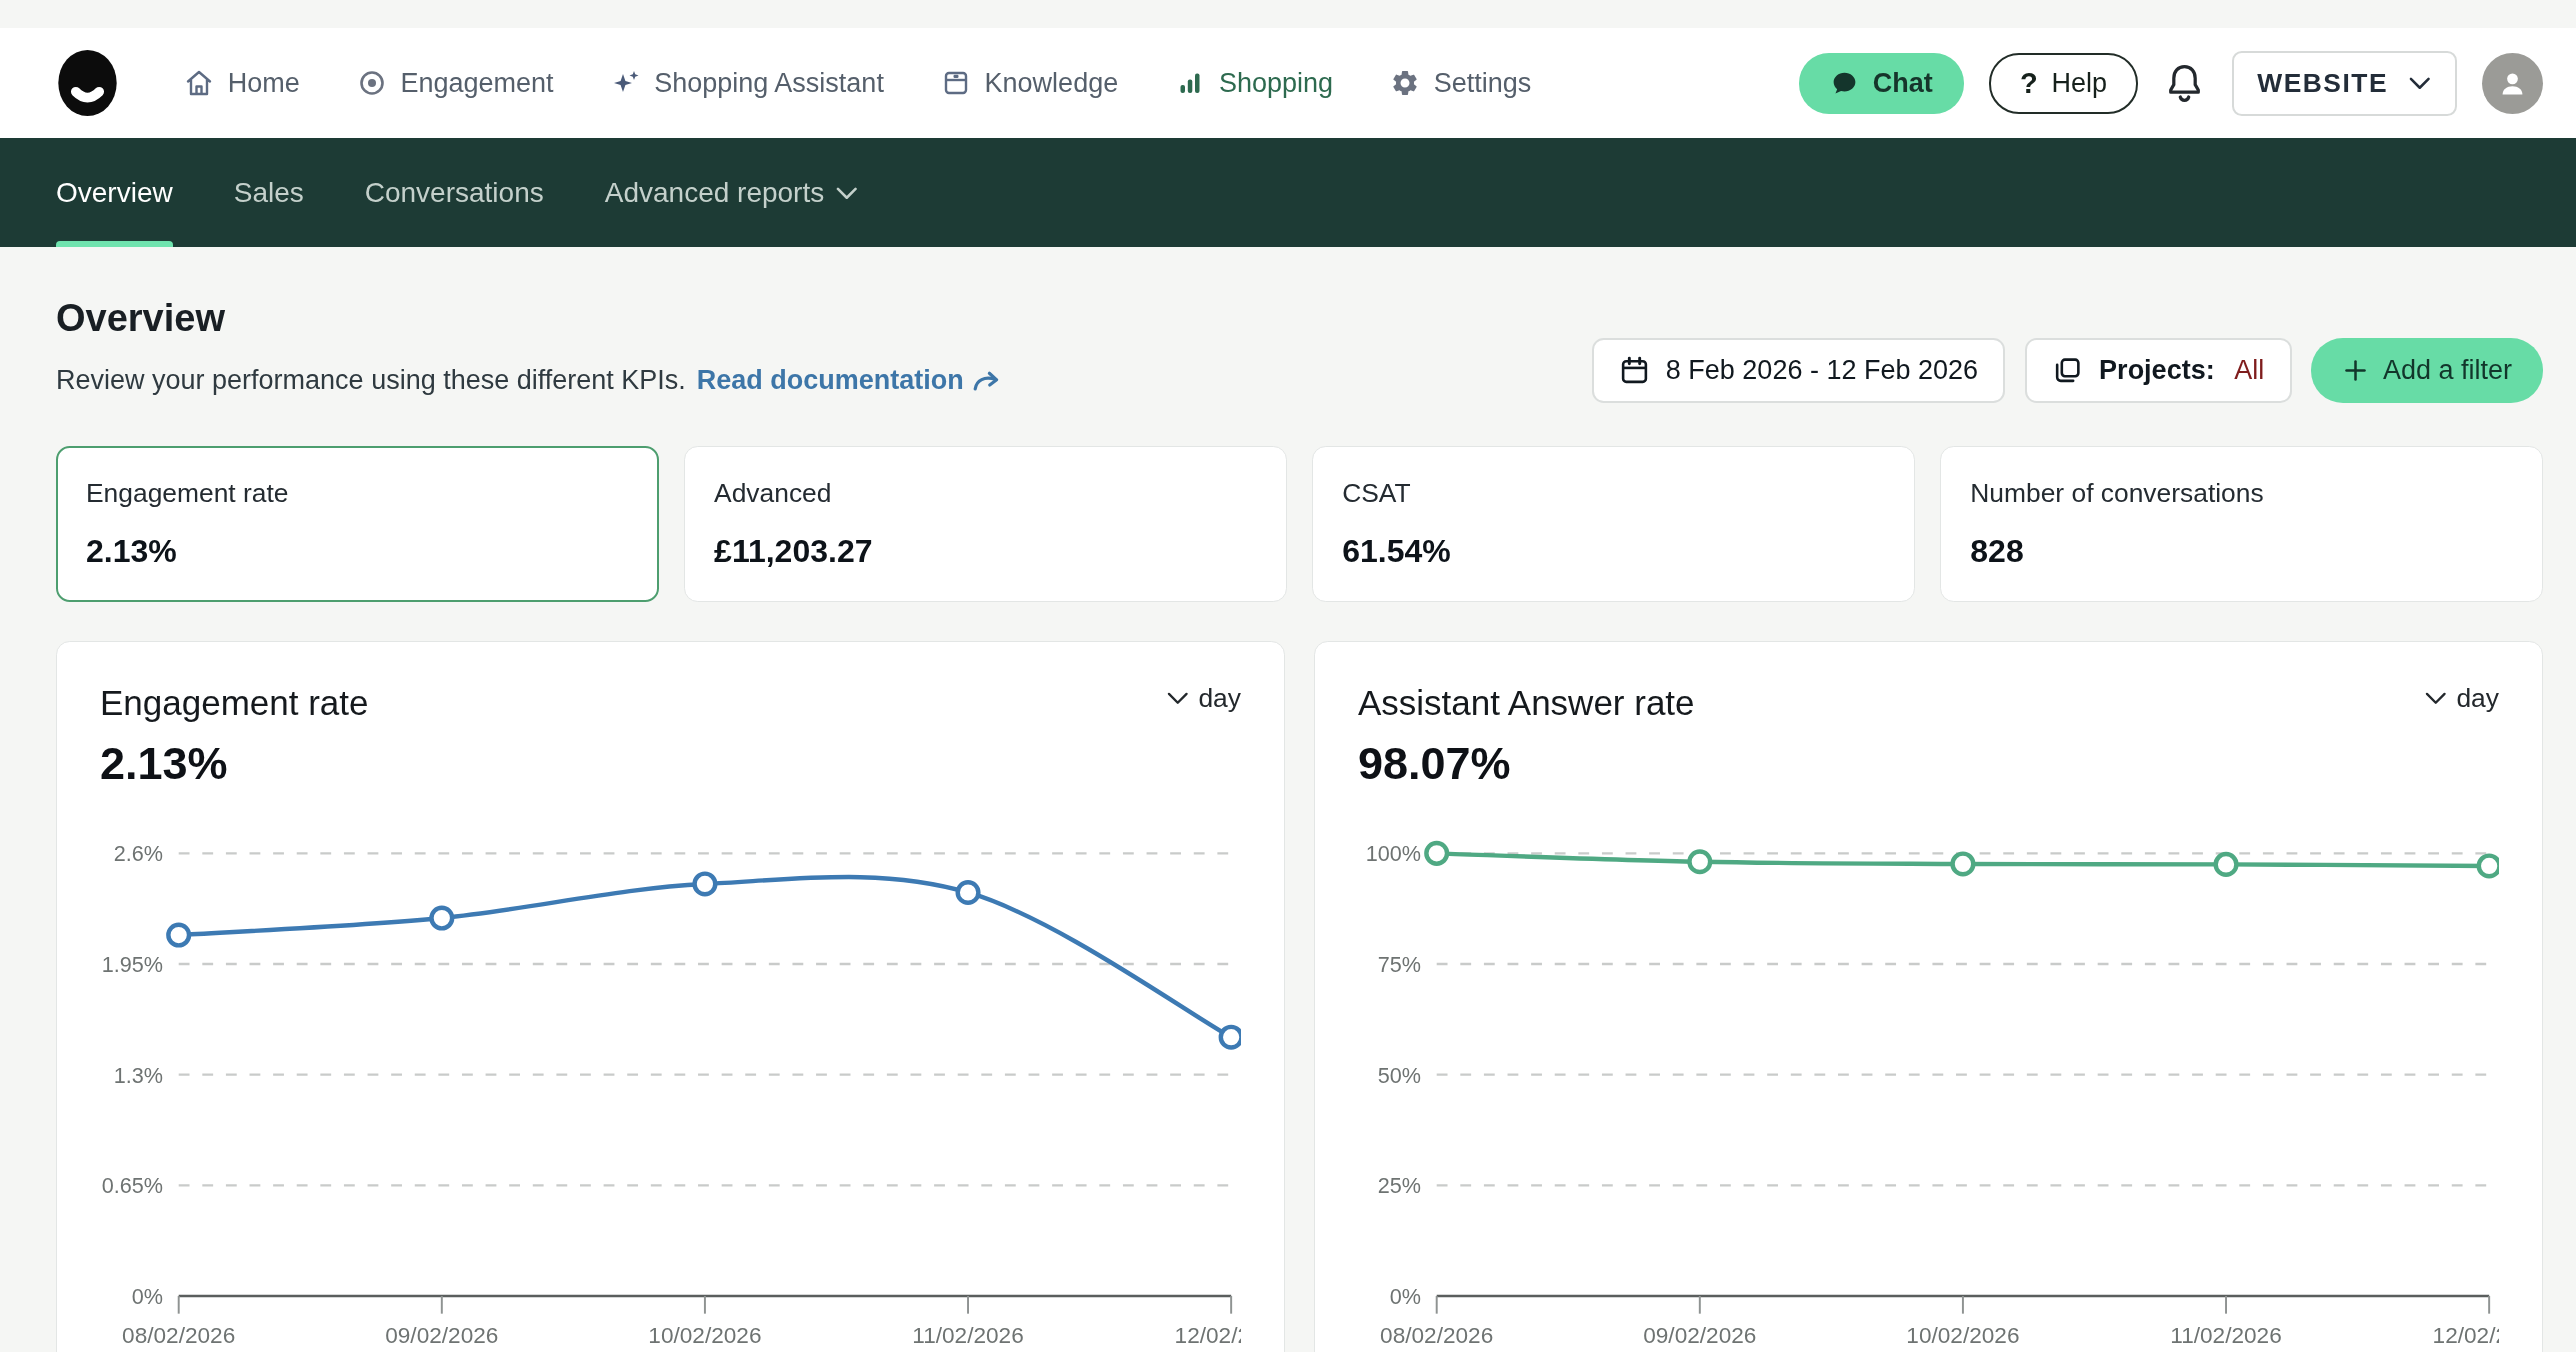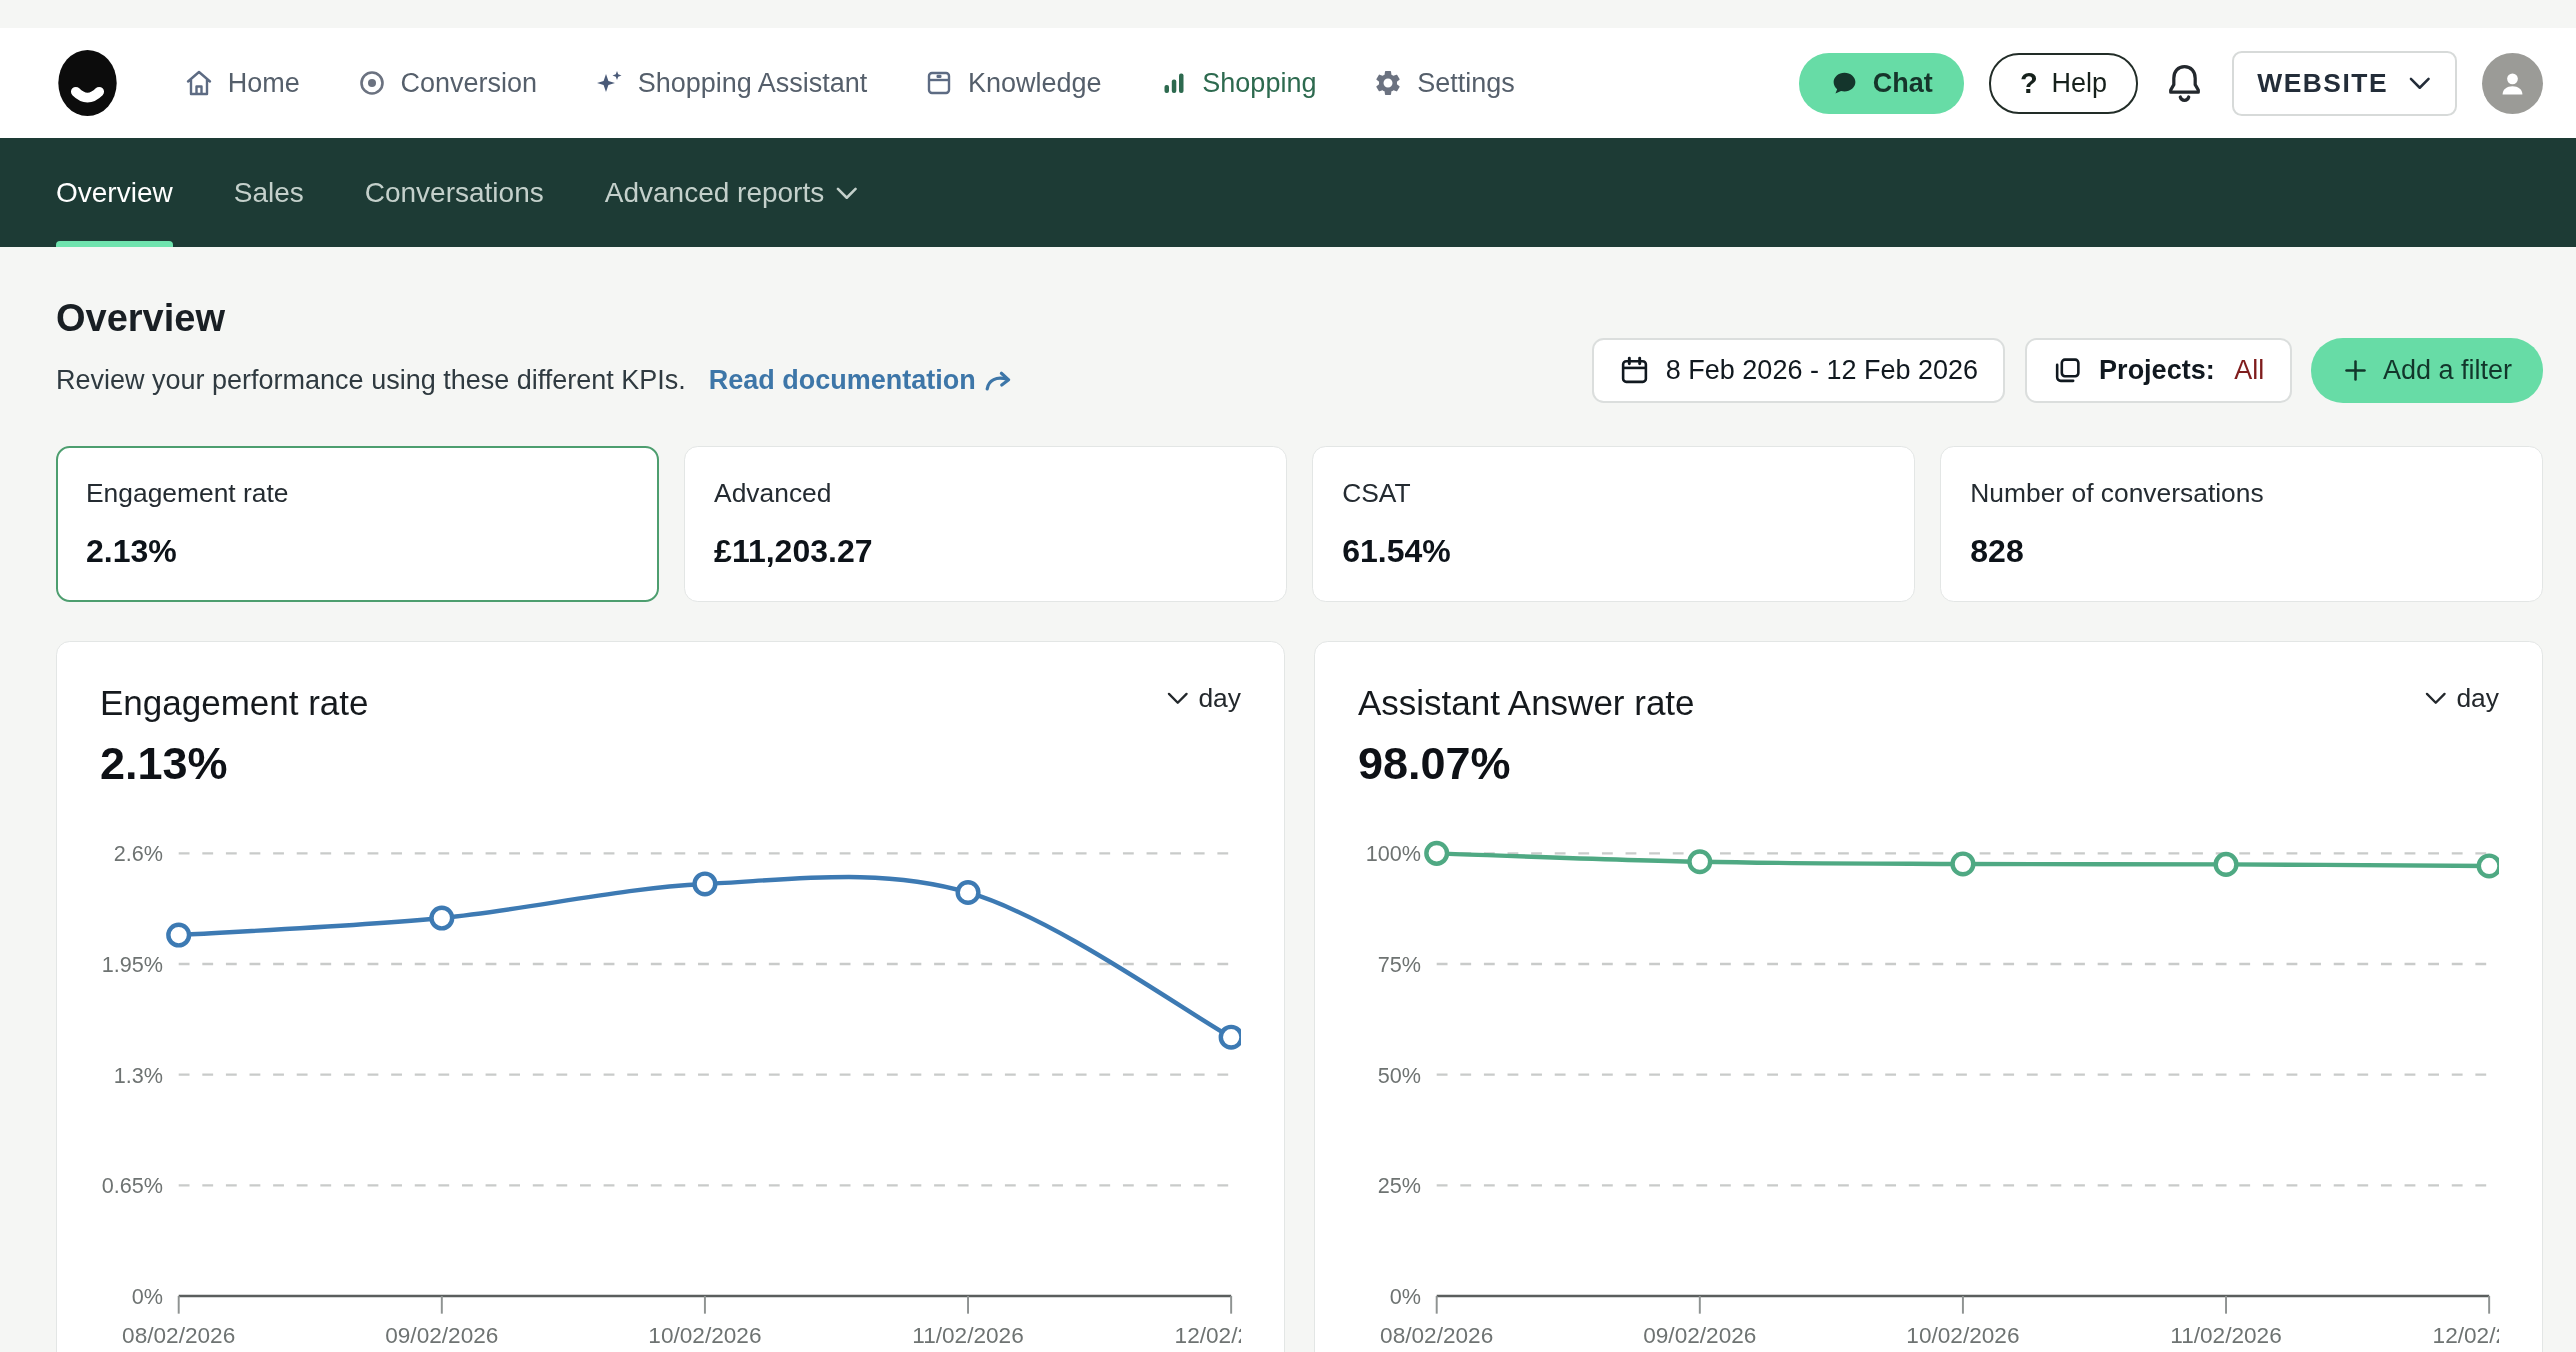--- a/index.html
+++ b/index.html
@@ -52,21 +52,21 @@
   .subtab { display: flex; align-items: center; gap: 11.7px; font-size: 28px; color: #c4d0cb; position: relative; cursor: pointer; }
   .subtab.active { color: #ffffff; font-weight: 500; }
   .subtab.active::after {
     content: ''; position: absolute; left: 0; right: 0; bottom: 0; height: 5.9px;
     background: #6fe3ae; border-radius: 3.9px 3.9px 0 0;
   }
   
   .main { padding: 43px 33px 0 56px; }
   .page-head { display: flex; justify-content: space-between; align-items: center; }
   .page-title { font-size: 38px; font-weight: 700; color: #191f24; }
-  .page-sub { margin-top: 25px; font-size: 27px; color: #2f3a40; display: flex; align-items: center; gap: 23px; text-align: center; }
+  .page-sub { margin-top: 25px; font-size: 27px; color: #2f3a40; display: flex; align-items: center; gap: 11px; text-align: center; }
   .doc-link { color: #3d76a8; font-weight: 600; text-decoration: none; display: inline-flex; align-items: center; gap: 7.8px; cursor: pointer; }
   .filters { display: flex; align-items: flex-end; gap: 19.6px; margin-top: 48px; }
   .filter-btn {
     height: 65px; background: #fff; border: 2px solid #dbdedd; border-radius: 11.7px;
     display: flex; align-items: center; gap: 15.7px; padding: 0 25.4px;
     font-size: 27px; color: #10181f; font-weight: 500; cursor: pointer;
   }
   .projects-key { font-weight: 600; }
   .projects-val { font-weight: 400; color: #7f1d1d; margin-left: 3.9px; }
   .add-filter {
@@ -111,21 +111,21 @@
       <svg width="30" height="30" viewBox="0 0 30 30">
           <path d="M4 13.5 L15 4 L26 13.5 M7 11.5 V26 H23 V11.5 M12.5 26 V18.5 H17.5 V26" fill="none" stroke="#5d6b83" stroke-width="2.4" stroke-linejoin="round" stroke-linecap="round"></path>
         </svg>
       <span>Home</span>
     </div>
     <div class="nav-item">
       <svg width="30" height="30" viewBox="0 0 30 30">
           <circle cx="15" cy="15" r="10.5" fill="none" stroke="#6b7280" stroke-width="2.6"></circle>
           <circle cx="15" cy="15" r="4" fill="#6b7280"></circle>
         </svg>
-      <span>Conversion</span>
+      <span>Engagement</span>
     </div>
     <div class="nav-item">
       <svg width="30" height="30" viewBox="0 0 30 30">
           <path d="M12 6 L14.4 13 L21 15 L14.4 17 L12 24 L9.6 17 L3 15 L9.6 13 Z" fill="#4a5a78"></path>
           <path d="M23 3 L24.2 6.3 L27.5 7.5 L24.2 8.7 L23 12 L21.8 8.7 L18.5 7.5 L21.8 6.3 Z" fill="#4a5a78"></path>
         </svg>
       <span>Shopping Assistant</span>
     </div>
     <div class="nav-item">
       <svg width="30" height="30" viewBox="0 0 30 30">

